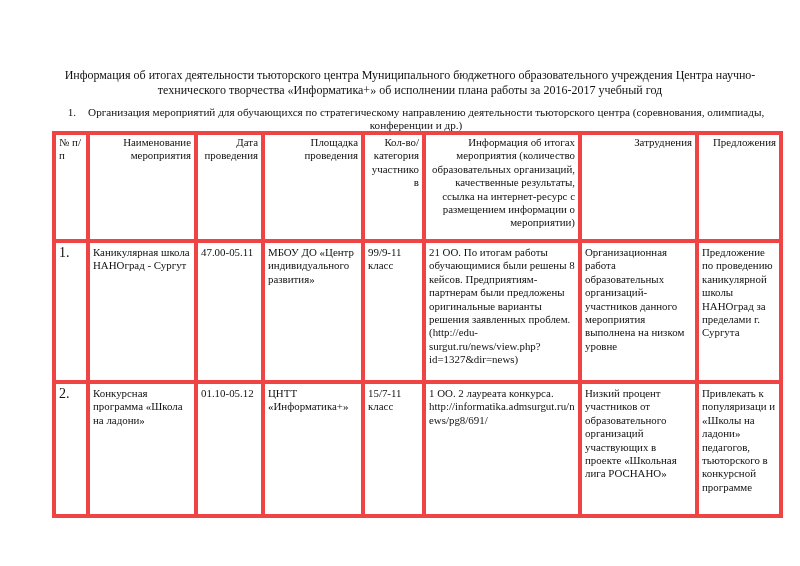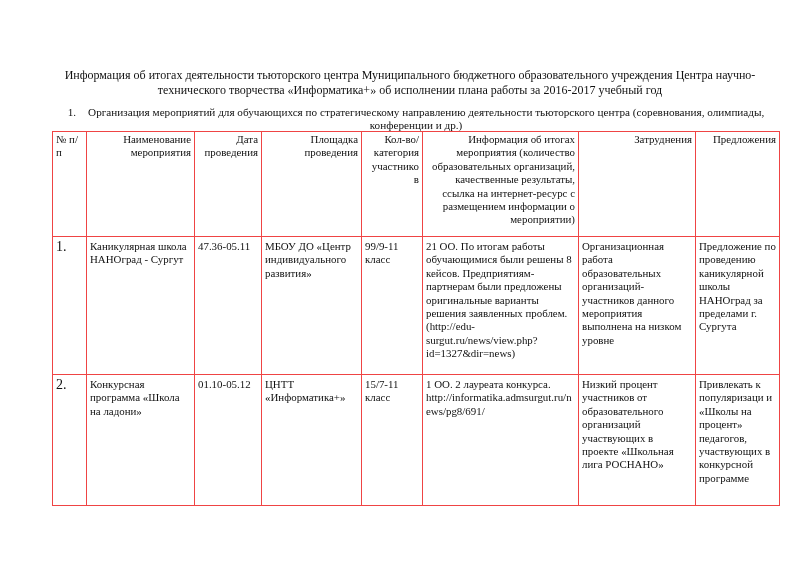--- a/index.html
+++ b/index.html
@@ -5,21 +5,21 @@
   html, body { margin:0; padding:0; background:#ffffff; }
   body { width:800px; height:566px; position:relative; overflow:hidden;
          font-family:"Liberation Serif","DejaVu Serif",serif; color:#111; }
   .title { position:absolute; left:60px; top:68px; width:700px; text-align:center;
            font-size:12px; line-height:15px; }
   .section { position:absolute; left:52px; top:106px; width:728px; text-align:center;
              font-size:11.2px; line-height:13px; }
   .section .num { margin-right:12px; }
   table { position:absolute; left:52px; top:131px; border-collapse:collapse;
           table-layout:fixed; width:727px; font-size:10.9px; line-height:13.4px; }
-  td, th { border:1px solid #ef4444; vertical-align:top; padding:1px 3px; font-weight:normal; }
+  td, th { border:4px solid #ef4444; vertical-align:top; padding:1px 3px; font-weight:normal; }
   th { text-align:right; height:102px; }
   td.n { font-size:14px; padding-top:4px; }
   tr.r1 td { height:133px; padding-top:3px; }
   tr.r2 td { height:126px; padding-top:3px; }
   .wrap { word-break:break-word; }
 </style>
 </head>
 <body>
 
 <div class="title">Информация об итогах деятельности тьюторского центра Муниципального бюджетного образовательного учреждения Центра научно-технического творчества «Информатика+» об исполнении плана работы за 2016-2017 учебный год</div>
@@ -48,31 +48,31 @@
       <th>Кол-во/ категория участнико в</th>
       <th>Информация об итогах мероприятия (количество образовательных организаций, качественные результаты, ссылка на интернет-ресурс с размещением информации о мероприятии)</th>
       <th>Затруднения</th>
       <th>Предложения</th>
     </tr>
   </thead>
   <tbody>
     <tr class="r1">
       <td class="n">1.</td>
       <td>Каникулярная школа НАНОград - Сургут</td>
-      <td>47.36-05.11</td>
+      <td>47.00-05.11</td>
       <td>МБОУ ДО «Центр индивидуального развития»</td>
       <td>99/9-11 класс</td>
       <td class="wrap">21 ОО. По итогам работы обучающимися были решены 8 кейсов. Предприятиям-партнерам были предложены оригинальные варианты решения заявленных проблем. (http://edu-surgut.ru/news/view.php?id=1327&amp;dir=news)</td>
       <td>Организационная работа образовательных организаций-участников данного мероприятия выполнена на низком уровне</td>
       <td>Предложение по проведению каникулярной школы НАНОград за пределами г. Сургута</td>
     </tr>
     <tr class="r2">
       <td class="n">2.</td>
       <td>Конкурсная программа «Школа на ладони»</td>
       <td>01.10-05.12</td>
       <td>ЦНТТ «Информатика+»</td>
       <td>15/7-11 класс</td>
       <td class="wrap">1 ОО. 2 лауреата конкурса. http://informatika.admsurgut.ru/news/pg8/691/</td>
       <td>Низкий процент участников от образовательного организаций участвующих в проекте «Школьная лига РОСНАНО»</td>
-      <td>Привлекать к популяризаци и «Школы на процент» педагогов, участвующих в конкурсной программе</td>
+      <td>Привлекать к популяризаци и «Школы на ладони» педагогов, тьюторского в конкурсной программе</td>
     </tr>
   </tbody>
 </table>
 
 </body></html>

